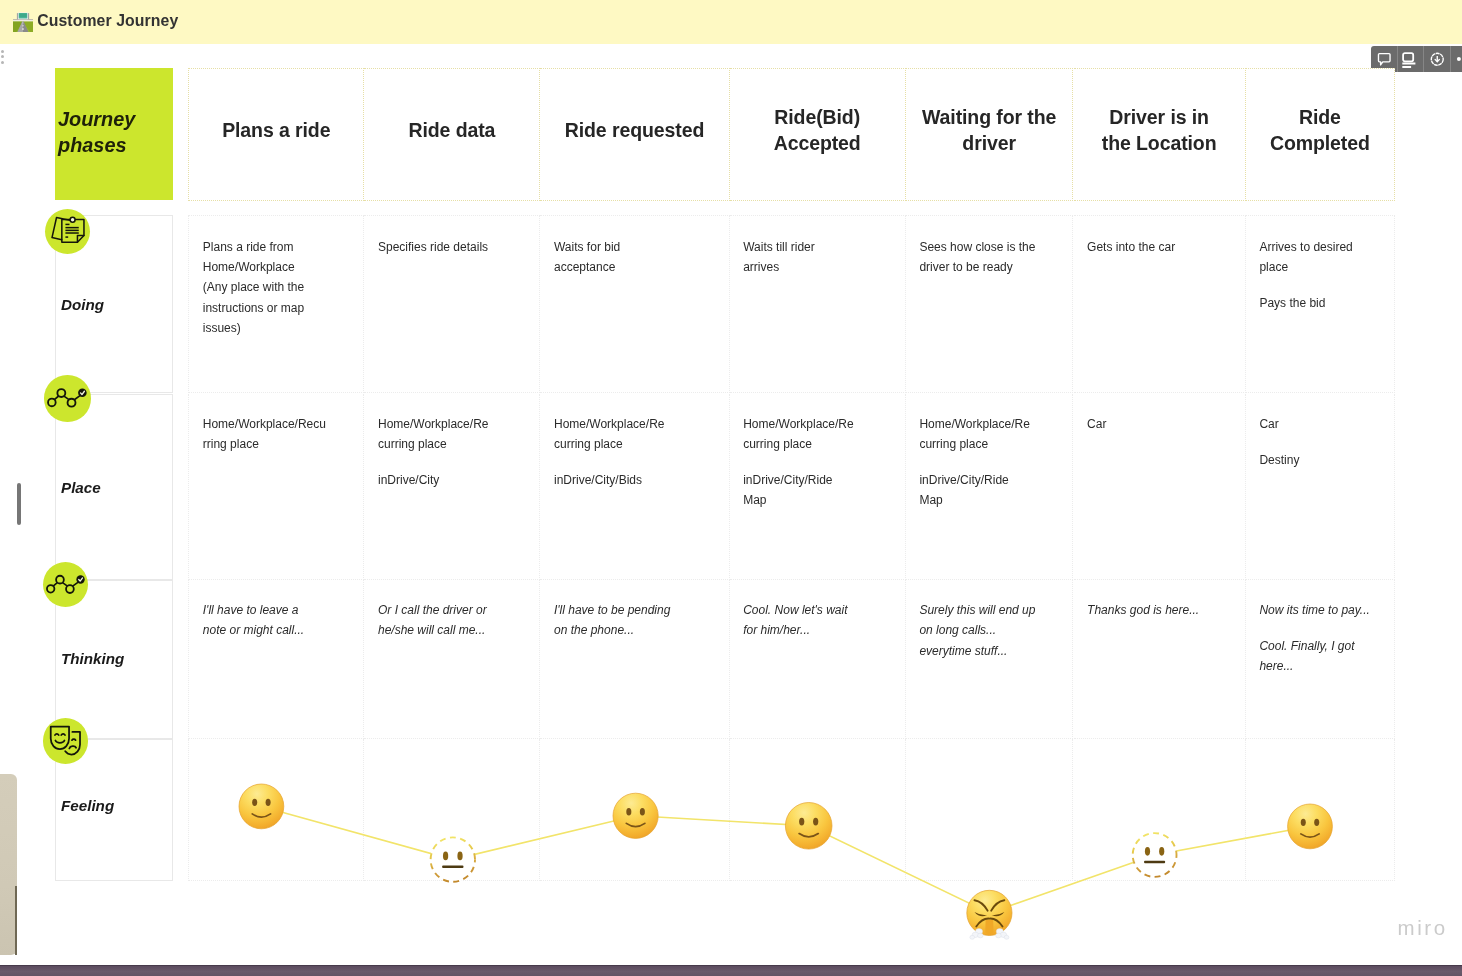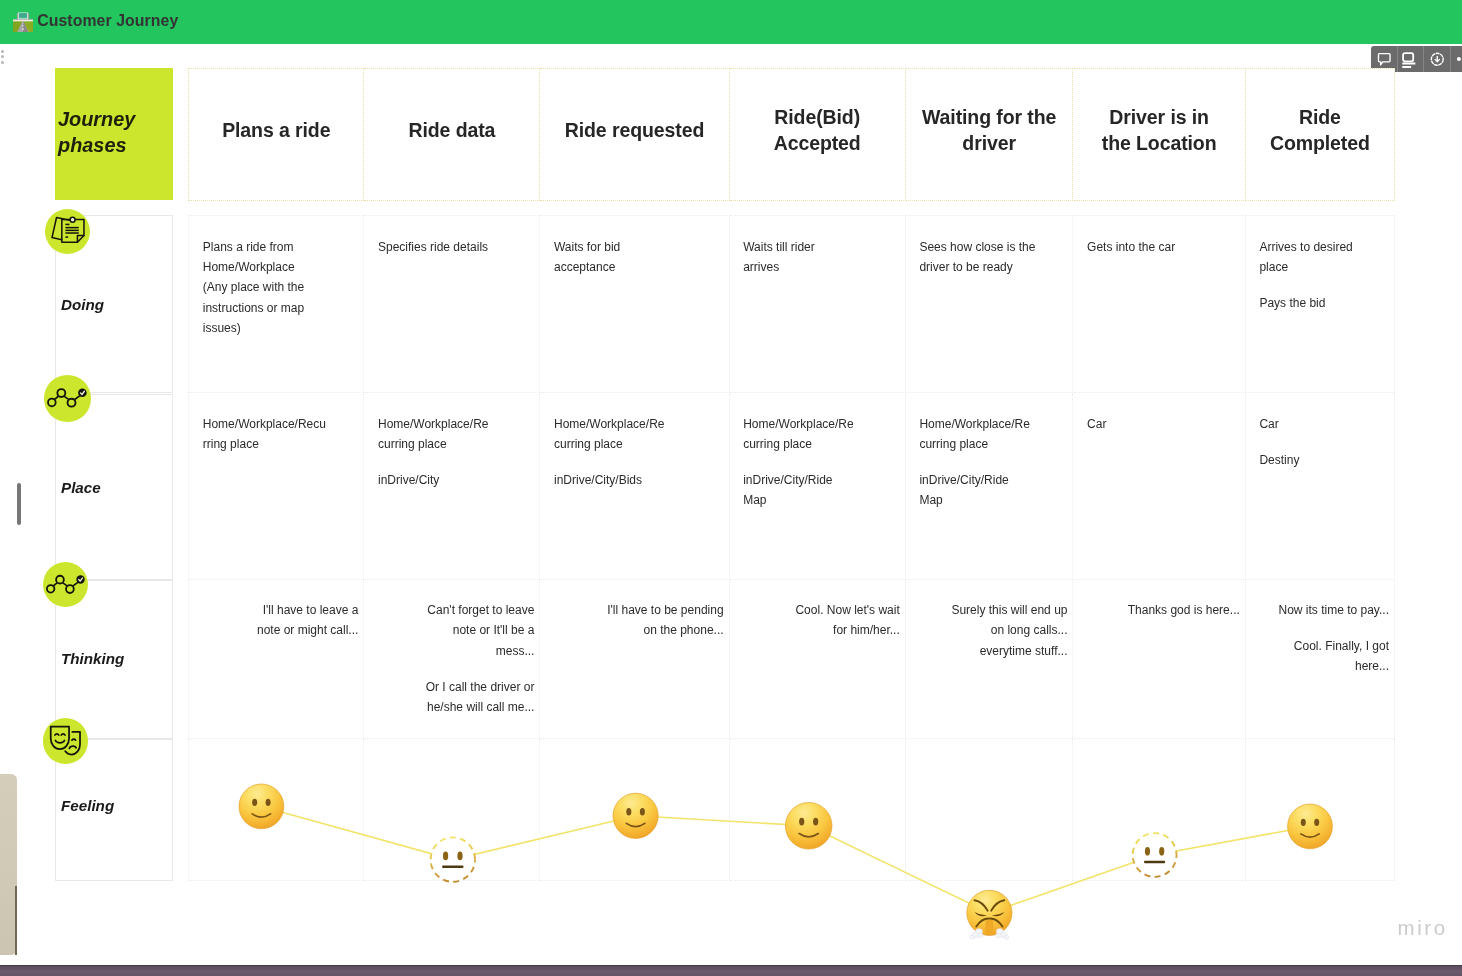--- a/index.html
+++ b/index.html
@@ -2,21 +2,21 @@
 <html><head>
 <meta charset="utf-8">
 <title>Customer Journey</title>
 <style>
   html,body{margin:0;padding:0;}
   body{width:1462px;height:976px;overflow:hidden;background:#ffffff;
        font-family:"Liberation Sans",sans-serif;-webkit-font-smoothing:antialiased;}
   #root{position:relative;width:1462px;height:976px;background:#ffffff;overflow:hidden;}
 
   
-  #titlebar{position:absolute;left:0;top:0;width:1462px;height:44px;background:#22c55e;}
+  #titlebar{position:absolute;left:0;top:0;width:1462px;height:44px;background:#fef9c3;}
   #board-title{position:absolute;left:37.2px;top:11.8px;font-size:15.8px;font-weight:700;
                line-height:18px;color:#333333;letter-spacing:0.1px;white-space:nowrap;}
   #title-icon{position:absolute;left:13px;top:12.3px;width:20px;height:20px;}
 
   
   #drag-dots{position:absolute;left:1px;top:49.8px;width:4px;height:18px;}
   #drag-dots i{display:block;width:3.2px;height:3.2px;border-radius:50%;background:#b6b6b6;margin-bottom:2.3px;}
 
   
   #floating-toolbar{position:absolute;left:1371px;top:46.3px;height:25.5px;width:106.4px;
@@ -47,21 +47,21 @@
   .hdr-cell.first{border-left:1px dotted #e6dfa6;}
   .hdr-cell span{font-weight:700;font-size:19.5px;line-height:26.8px;color:#262626;
       letter-spacing:-0.1px;padding:0 4px;white-space:pre-line;position:relative;top:-4.1px;}
 
   
   .body-cell{position:absolute;box-sizing:border-box;
       border-right:1px dotted #ececec;border-bottom:1px dotted #ececec;background:#fff;}
   .body-cell p{margin:0;font-size:12px;line-height:20.25px;color:#2b2b2b;white-space:pre-wrap;}
   .body-cell p + p{margin-top:15.7px;}
   .body-cell .ct{position:absolute;left:13.6px;right:5px;top:20.4px;}
-  .italic-row p{text-align:right;}
+  .italic-row p{font-style:italic;}
 
   
   #feeling-svg{position:absolute;left:0;top:0;width:1462px;height:976px;pointer-events:none;}
 
   
   #scroll-thumb{position:absolute;left:16.8px;top:482.6px;width:4px;height:42.6px;
       background:#767676;border-radius:2.2px;}
   #miro-logo{position:absolute;left:1397.5px;top:918px;font-size:20.5px;line-height:20.5px;
       color:#cbcbcb;letter-spacing:2.6px;font-weight:400;}
   #left-panel{position:absolute;left:-24px;top:774.4px;width:40.6px;height:180.4px;
@@ -318,23 +318,20 @@
         </svg>
       </div>
       <div class="body-cell italic-row" style="left: 188.2px; width: 176.2px; top: 579.8px; height: 158.9px; border-left: 1px dotted rgb(236, 236, 236);">
         <div class="ct">
           <p>I'll have to leave a
 note or might call...</p>
         </div>
       </div>
       <div class="body-cell italic-row" style="left: 364.4px; width: 176px; top: 579.8px; height: 158.9px;">
         <div class="ct">
-          <p>Can't forget to leave
-note or It'll be a
-mess...</p>
           <p>Or I call the driver or
 he/she will call me...</p>
         </div>
       </div>
       <div class="body-cell italic-row" style="left: 540.4px; width: 189.2px; top: 579.8px; height: 158.9px;">
         <div class="ct">
           <p>I'll have to be pending
 on the phone...</p>
         </div>
       </div>

